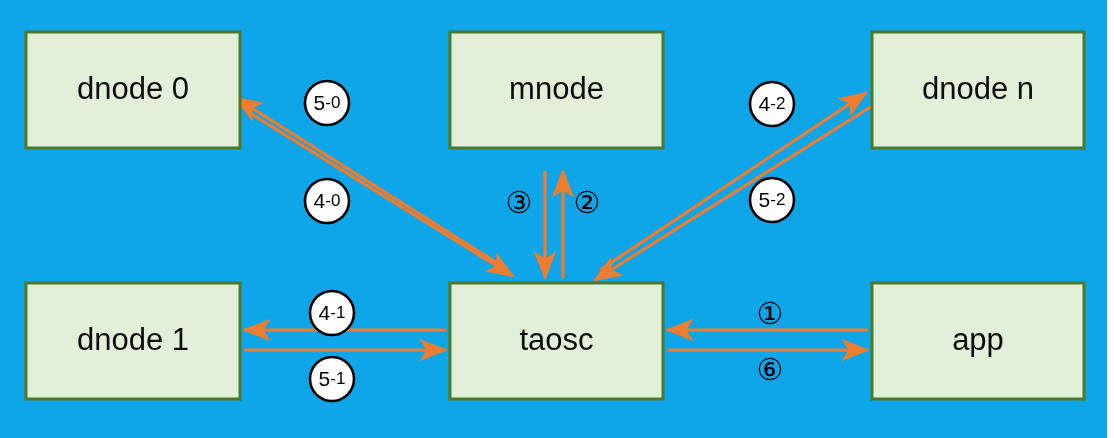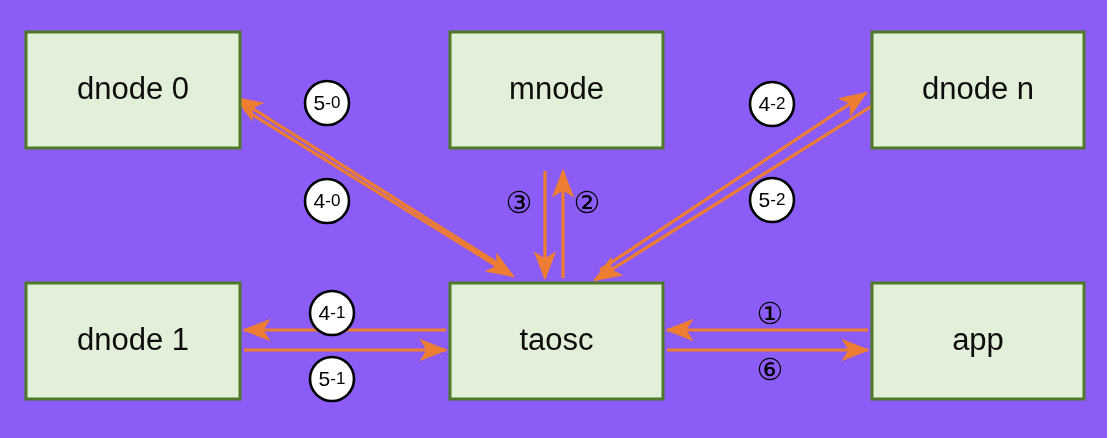--- a/index.html
+++ b/index.html
@@ -10,21 +10,21 @@
   body {
     width: 1114px;
     height: 438px;
     font-family: "Liberation Sans", sans-serif;
     overflow: hidden;
   }
   #diagram-root {
     position: relative;
     width: 1107px;
     height: 438px;
-    background: #8b5cf6;
+    background: #0ea5e9;
   }
   svg.canvas {
     position: absolute;
     left: 0;
     top: 0;
     width: 1114px;
     height: 438px;
   }
   .node-rect {
     fill: #e2efd9;

